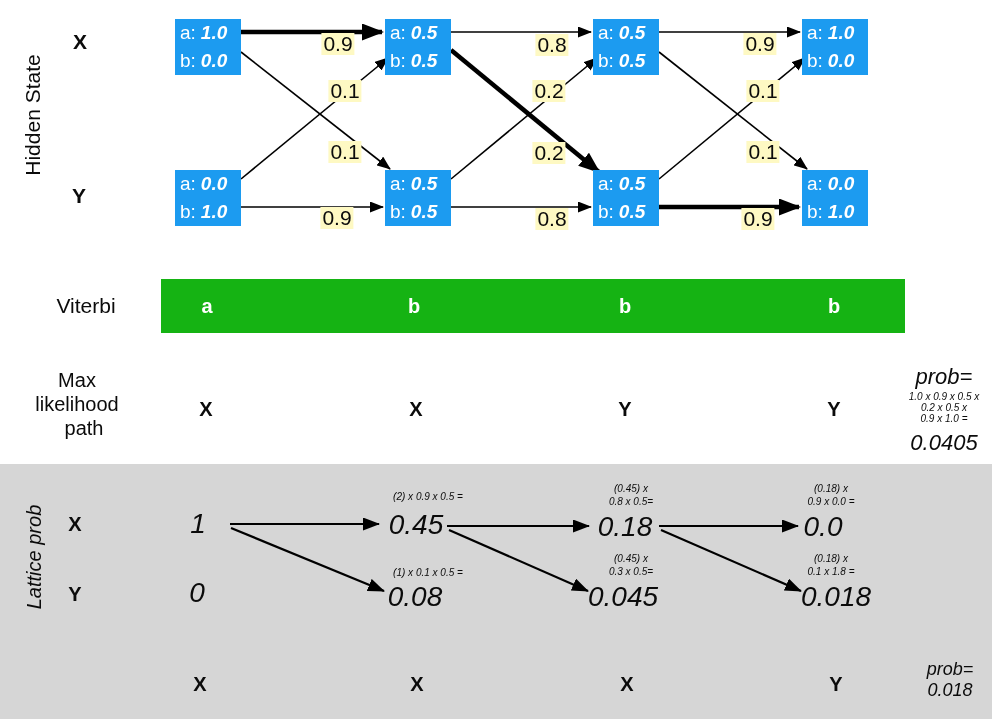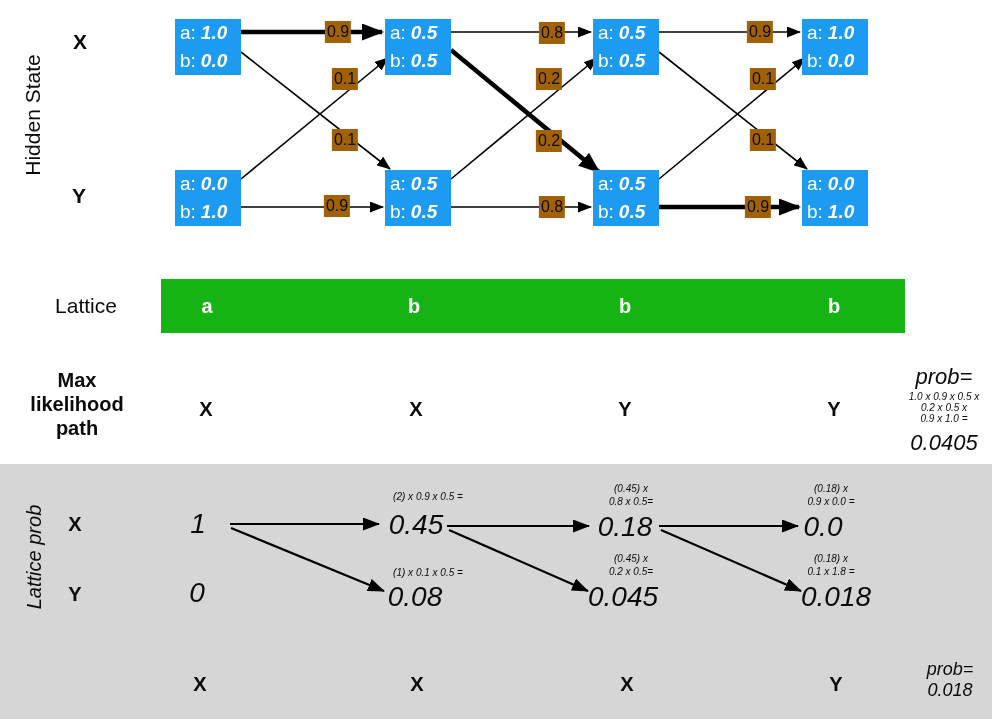--- a/index.html
+++ b/index.html
@@ -2,29 +2,29 @@
 <html style="--blue: #1C9BF0; --green: #15B313; --grey: #D6D6D6;"><head>
 <meta charset="utf-8">
 <style>
   html,body{margin:0;padding:0;}
   body{font-family:"Liberation Sans","DejaVu Sans",sans-serif;background:#fff;}
   #stage{position:relative;width:992px;height:719px;background:#fff;overflow:hidden;color:#0b0b0b;}
   .cx{position:absolute;transform:translate(-50%,-50%);white-space:nowrap;}
   .rot{position:absolute;transform:translate(-50%,-50%) rotate(-90deg);white-space:nowrap;}
   .axis{font-size:21px;color:#0b0b0b;}
   .rowlab{font-size:21px;font-weight:700;}
-  .elabel{font-size:16px;background:#a16207;padding:0 2px;line-height:22px;}
+  .elabel{font-size:21px;background:#fef9c3;padding:0 2px;line-height:22px;margin-top:12px;}
   .node{position:absolute;width:66px;height:56px;background:var(--blue,#1C9BF0);}
   .nl{height:28px;display:flex;align-items:center;padding-left:5px;color:#fff;font-size:19px;line-height:28px;}
   .ek{font-weight:400;}
   .ev{font-weight:700;font-style:italic;margin-left:5px;}
   #greenbar{position:absolute;left:161px;top:279px;width:744px;height:54px;background:var(--green,#15B313);}
   .letter{font-size:20px;font-weight:700;}
   .obsletter{color:#fff;}
-  .mllab{font-size:20px;font-weight:bold;}
+  .mllab{font-size:20px;}
   #greypanel{position:absolute;left:0;top:464px;width:992px;height:255px;background:var(--grey,#D6D6D6);}
   .lat-val{font-size:28px;font-style:italic;}
   .formula{font-size:10px;font-style:italic;line-height:12.5px;text-align:center;}
   .probtitle{font-size:22px;font-style:italic;}
   .probfactor{font-size:10px;font-style:italic;line-height:11px;text-align:right;}
   .probvalue{font-size:22px;font-style:italic;}
   .vprob{font-size:18px;font-style:italic;}
   .vitlab{font-size:21px;font-weight:700;}
   svg#arrows{position:absolute;left:0;top:0;pointer-events:none;}
   .thin{stroke:#000;stroke-width:1.6;}
@@ -166,30 +166,30 @@
   <div class="cx elabel" style="left:337px;top:206px">0.9</div>
   <div class="cx elabel" style="left:552px;top:33px">0.8</div>
   <div class="cx elabel" style="left:549px;top:79px">0.2</div>
   <div class="cx elabel" style="left:549px;top:141px">0.2</div>
   <div class="cx elabel" style="left:552px;top:207px">0.8</div>
   <div class="cx elabel" style="left:760px;top:32px">0.9</div>
   <div class="cx elabel" style="left:763px;top:79px">0.1</div>
   <div class="cx elabel" style="left:763px;top:140px">0.1</div>
   <div class="cx elabel" style="left:758px;top:207px">0.9</div>
 
-  <div class="cx axis" style="left:86px;top:306px">Lattice</div>
+  <div class="cx axis" style="left:86px;top:306px">Viterbi</div>
   <div id="greenbar"></div>
   <div class="cx letter obsletter" style="left:207px;top:306px">a</div>
   <div class="cx letter obsletter" style="left:414px;top:306px">b</div>
   <div class="cx letter obsletter" style="left:625px;top:306px">b</div>
   <div class="cx letter obsletter" style="left:834px;top:306px">b</div>
 
   <div class="cx mllab" style="left:77px;top:380px">Max</div>
   <div class="cx mllab" style="left:77px;top:404px">likelihood</div>
-  <div class="cx mllab" style="left:77px;top:428px">path</div>
+  <div class="cx mllab" style="left:84px;top:428px">path</div>
   <div class="cx letter" style="left:206px;top:409px">X</div>
   <div class="cx letter" style="left:416px;top:409px">X</div>
   <div class="cx letter" style="left:625px;top:409px">Y</div>
   <div class="cx letter" style="left:834px;top:409px">Y</div>
   <div class="cx probtitle" style="left:944px;top:377px">prob=</div>
   <div class="cx probfactor" style="left:944px;top:396px">1.0 x 0.9 x 0.5 x</div>
   <div class="cx probfactor" style="left:944px;top:407px">0.2 x 0.5 x</div>
   <div class="cx probfactor" style="left:944px;top:418px">0.9 x 1.0 =</div>
   <div class="cx probvalue" style="left:944px;top:443px">0.0405</div>
 
@@ -207,21 +207,21 @@
   <div class="cx lat-val" style="left:836px;top:597px">0.018</div>
 
   <div class="cx formula" style="left:428px;top:497px">(2) x 0.9 x 0.5 =</div>
   <div class="cx formula" style="left:428px;top:573px">(1) x 0.1 x 0.5 =</div>
   <div class="cx formula" style="left:631px;top:495px">
       <div>(0.45) x</div>
       <div>0.8 x 0.5=</div>
     </div>
   <div class="cx formula" style="left:631px;top:565px">
       <div>(0.45) x</div>
-      <div>0.2 x 0.5=</div>
+      <div>0.3 x 0.5=</div>
     </div>
   <div class="cx formula" style="left:831px;top:495px">
       <div>(0.18) x</div>
       <div>0.9 x 0.0 =</div>
     </div>
   <div class="cx formula" style="left:831px;top:565px">
       <div>(0.18) x</div>
       <div>0.1 x 1.8 =</div>
     </div>
 

